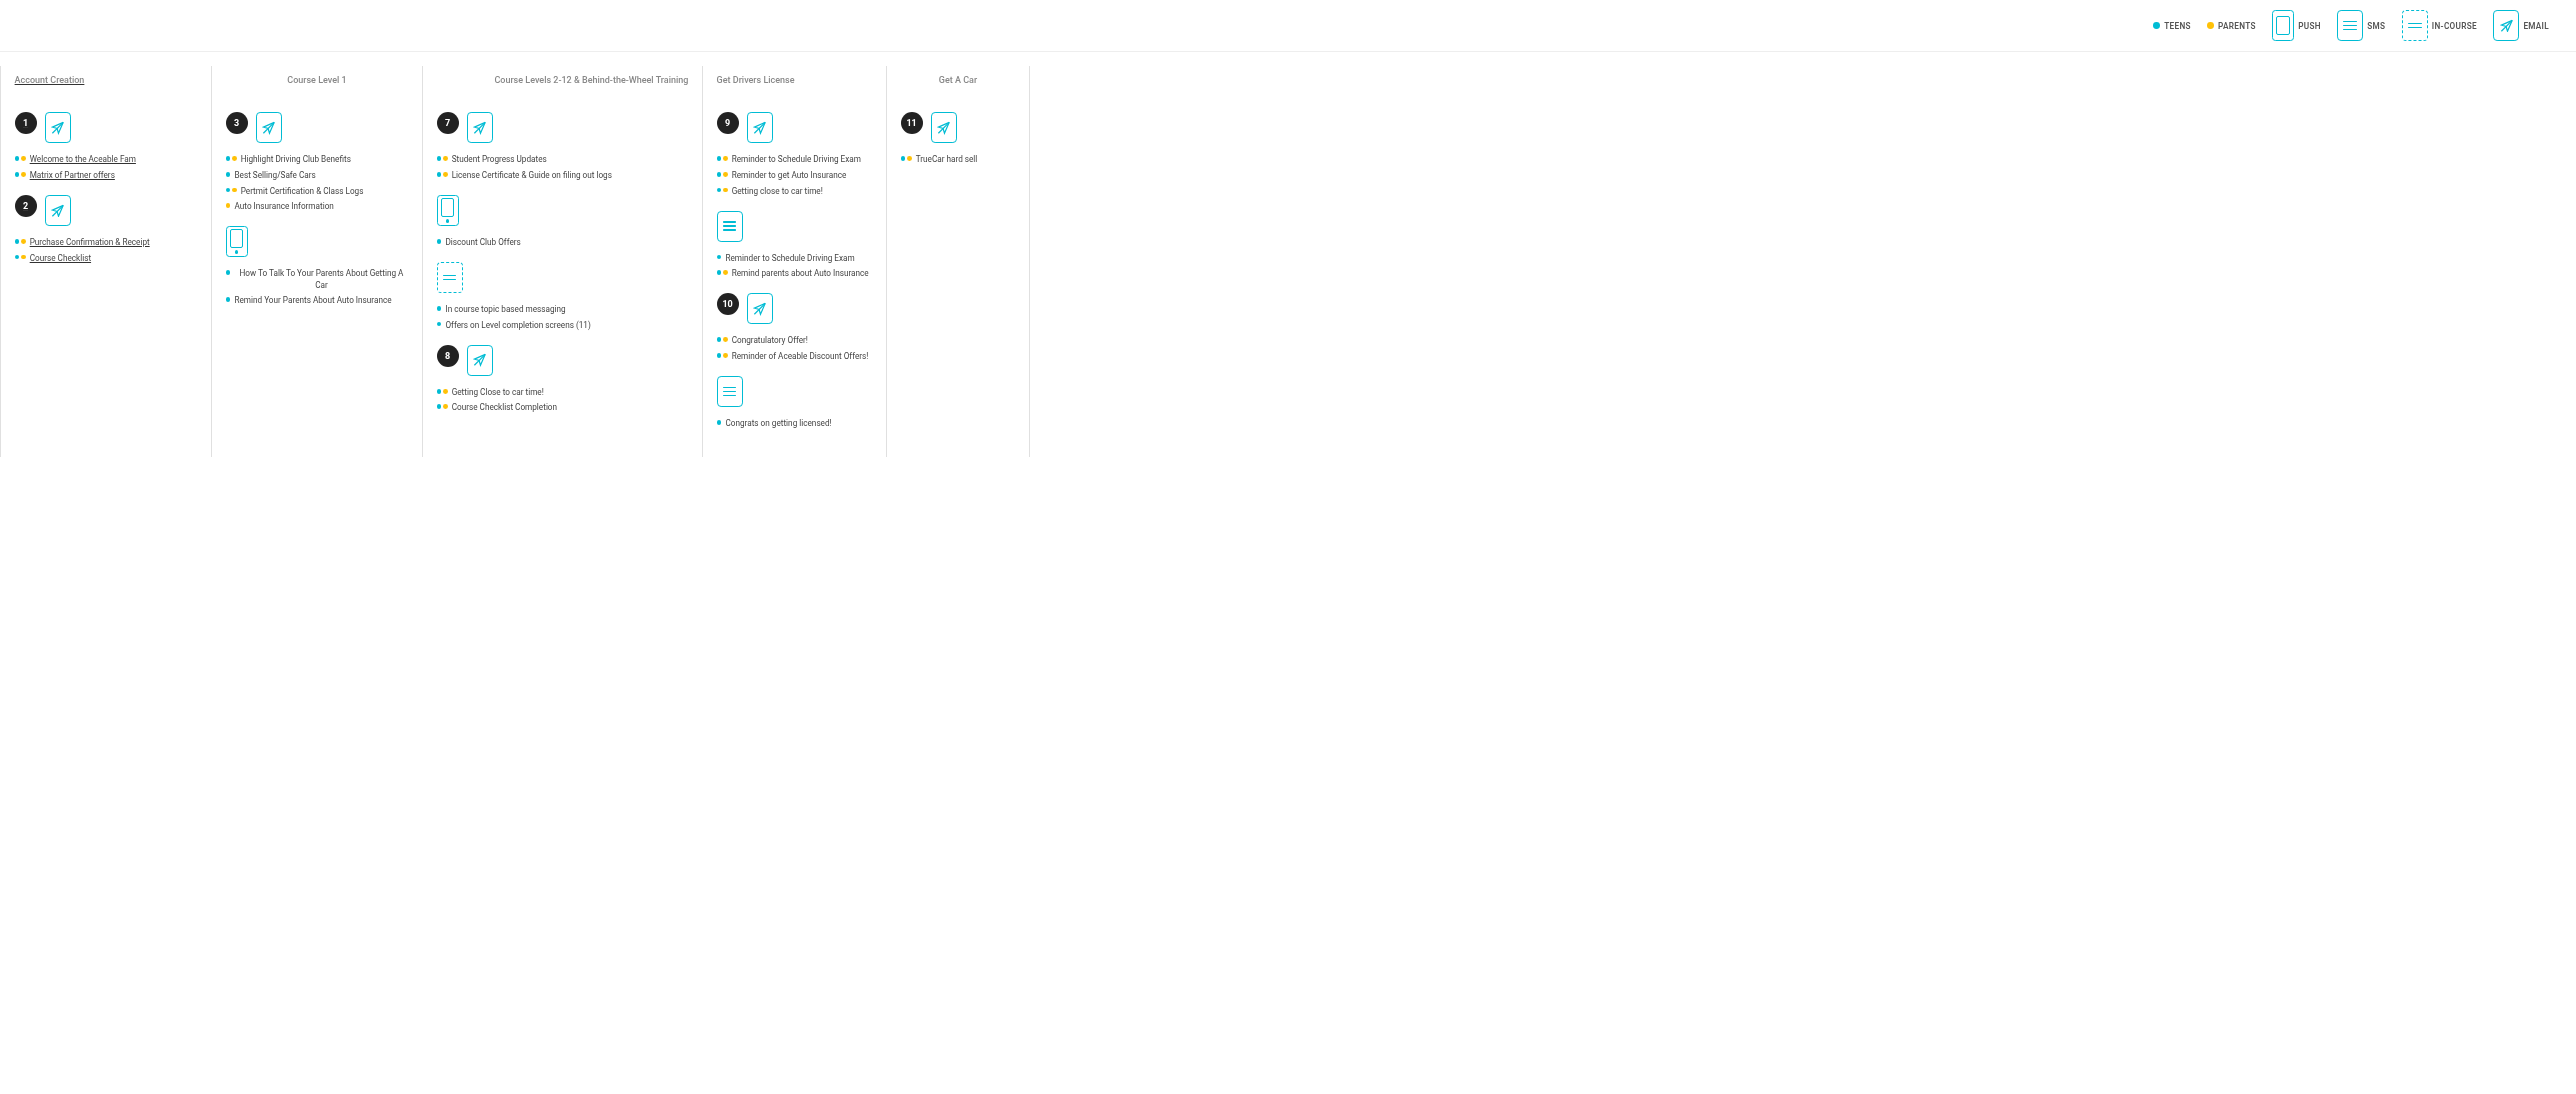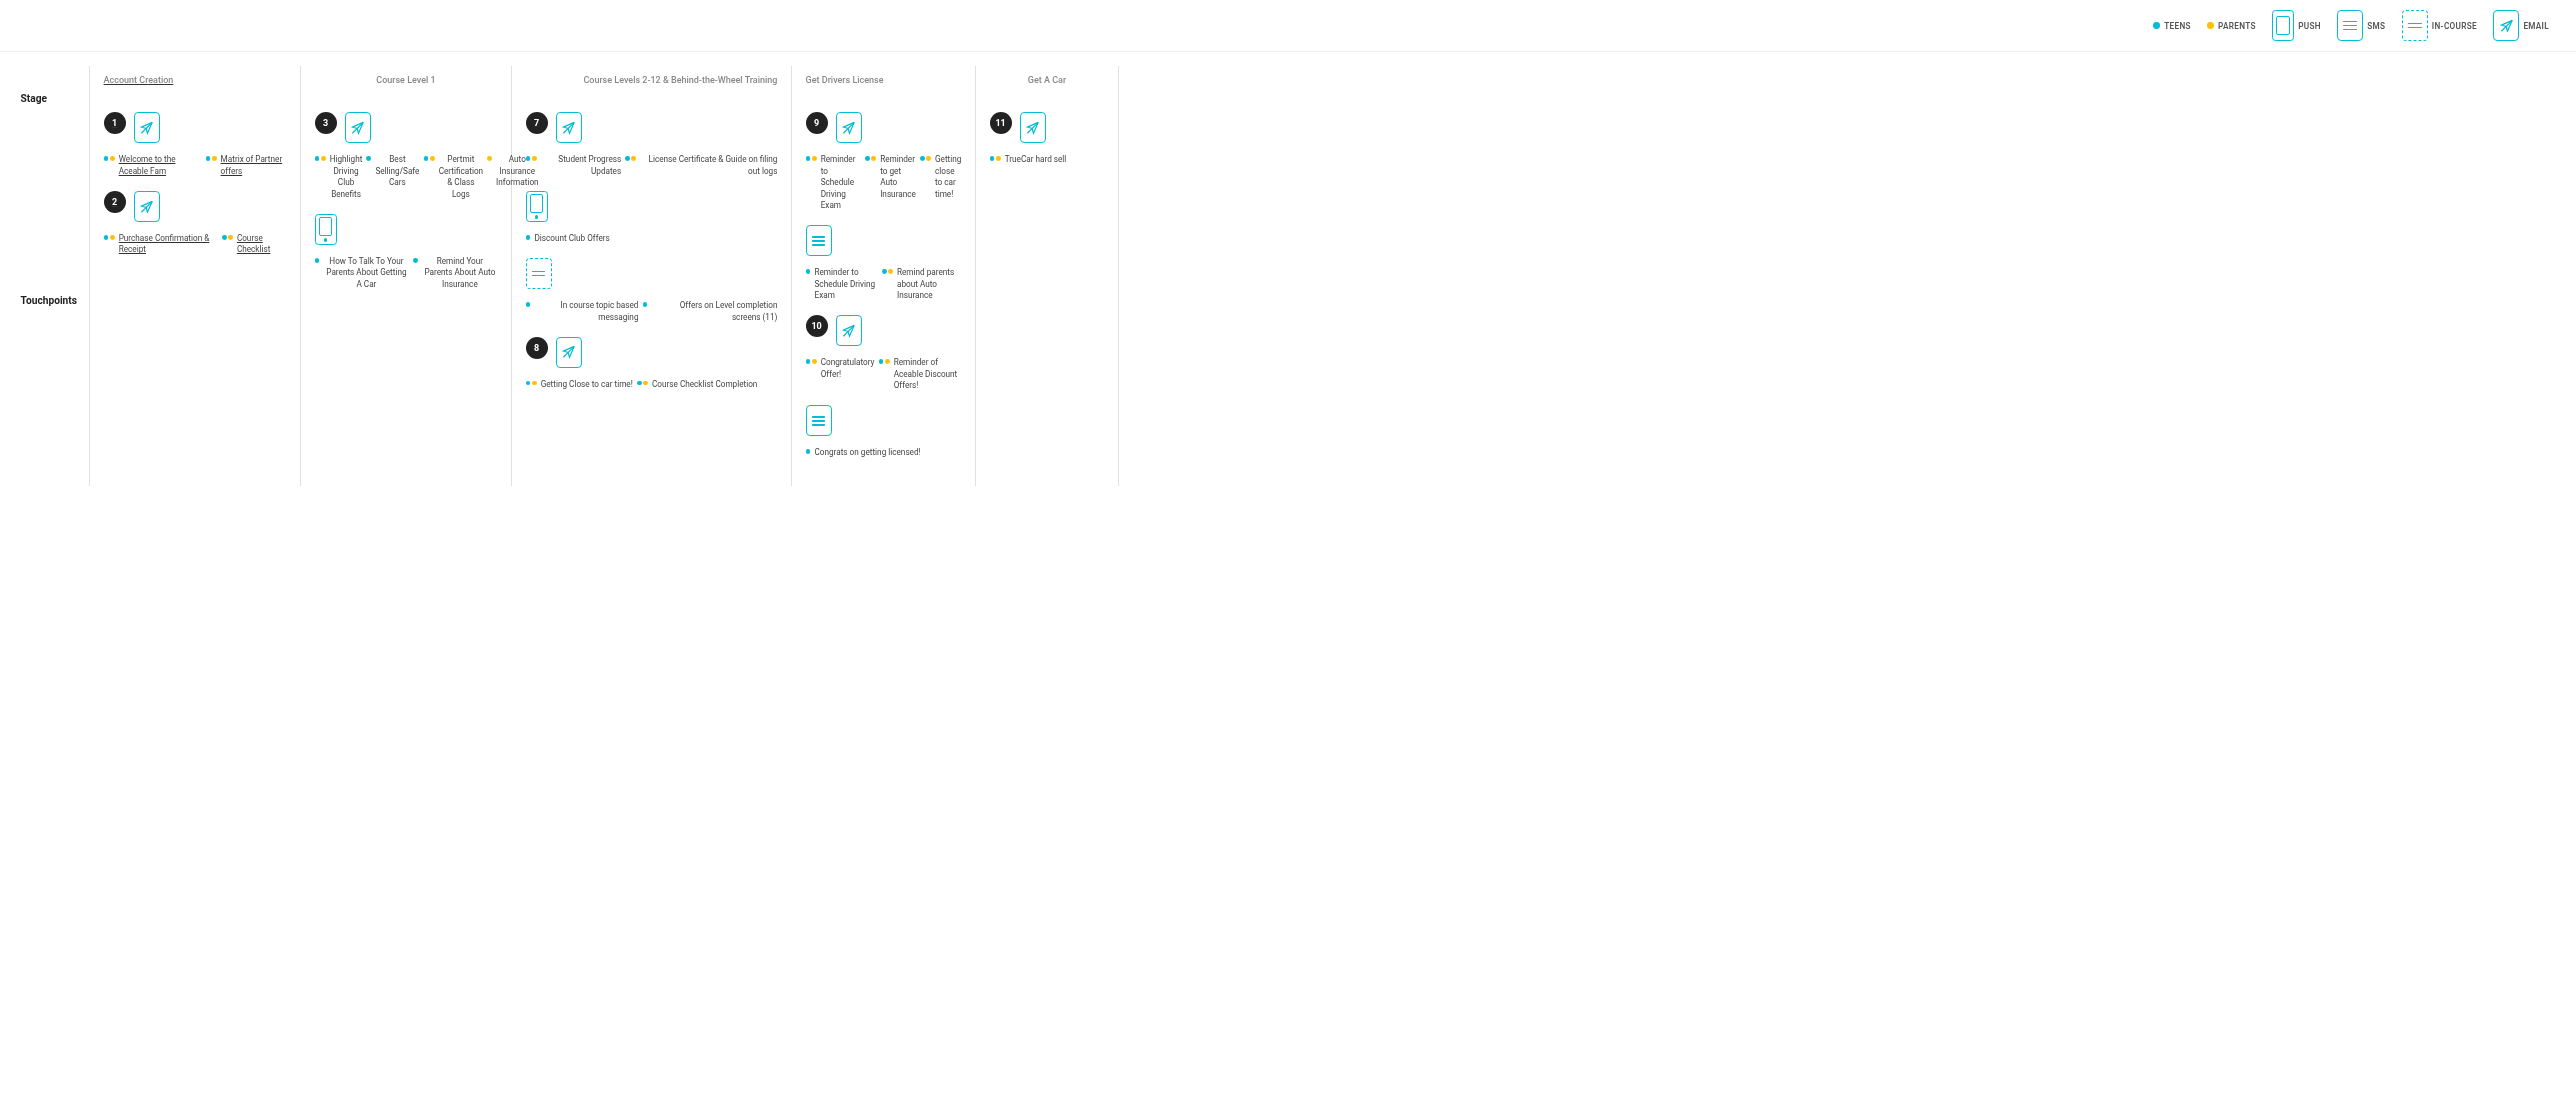--- a/index.html
+++ b/index.html
@@ -179,21 +179,21 @@
       align-items: center;
       justify-content: center;
       gap: 2.7px;
       flex-shrink: 0;
     }
 
     .bullet-list {
       list-style: none;
       margin-top: 5.5px;
       display: flex;
-      flex-direction: row;
+      flex-direction: column;
       gap: 4.1px;
     }
     .bullet-list li {
       display: flex;
       align-items: flex-start;
       gap: 4.1px;
       font-size: 8.2px;
       color: #444;
       line-height: 1.4;
     }
@@ -261,24 +261,20 @@
         <line x1="2" y1="18" x2="18" y2="2"></line>
         <polyline points="18,2 11,18 9,11 2,9 18,2"></polyline>
       </svg>
     </div>
     <span>EMAIL</span>
   </div>
 </div>
 
 <div class="main-layout">
 
-  <div class="left-labels">
-    <div class="label">Stage</div>
-    <div class="label">Touchpoints</div>
-  </div>
 
   <div class="stages-container" id="stages-container">
   <div class="stage-col account-creation" style="width: 211px; text-decoration: underline;">
         <div class="stage-header">Account Creation</div>
         <div class="touchpoint-group">
           <div class="touchpoint-row">
             <div class="circle-num">1</div>
             <div class="email-icon-box">
       <svg viewBox="0 0 20 20" class="plane-svg">
         <line x1="2" y1="18" x2="18" y2="2"></line>

